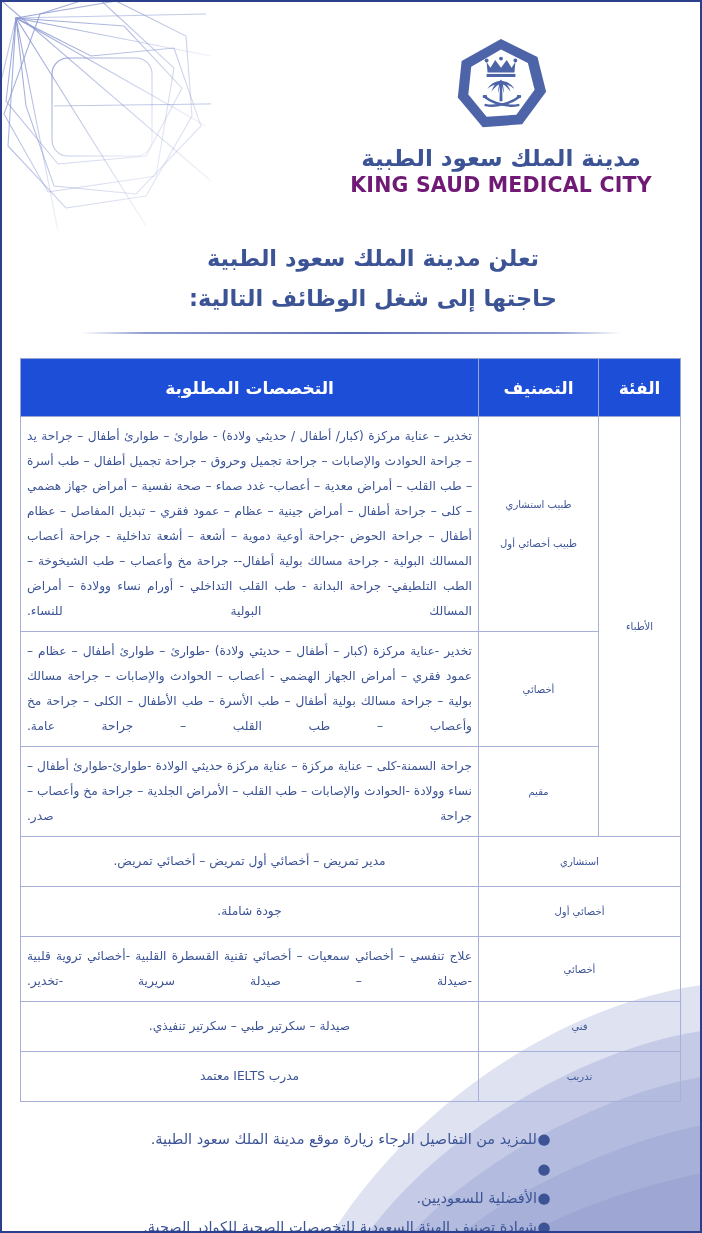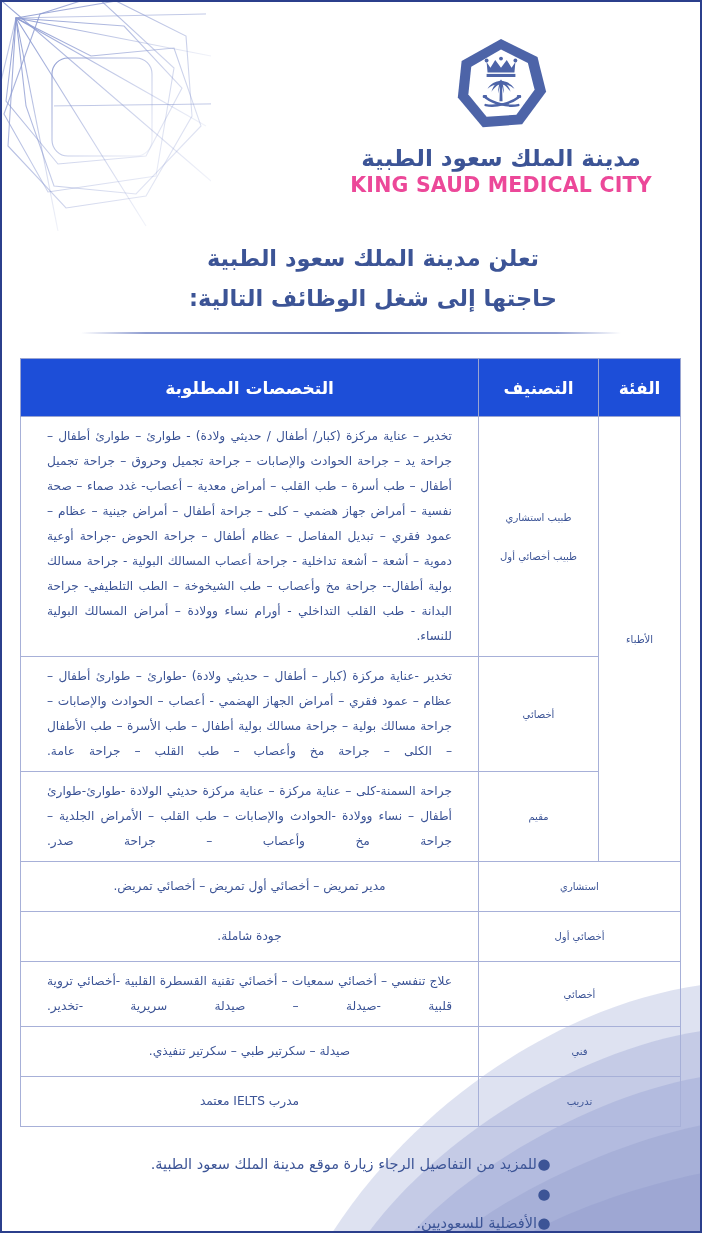--- a/index.html
+++ b/index.html
@@ -70,21 +70,21 @@
     letter-spacing: 1px;
     line-height: 1.1;
     direction: rtl;
     white-space: nowrap;
   }
 
   .logo-wordmark-en {
     margin-top: 2px;
     font-size: 20.5px;
     font-weight: bold;
-    color: #ec4899;
+    color: #701a75;
     letter-spacing: 0.2px;
     direction: ltr;
     white-space: nowrap;
   }
 
   
   .headline {
     position: relative;
     z-index: 2;
     margin-top: 42px;
@@ -151,21 +151,21 @@
     line-height: 1.7;
   }
 
   td.cls.two-line { line-height: 3.9; }
 
   td.spec {
     color: #3c5496;
     font-size: 12.2px;
     text-align: justify;
     text-align-last: justify;
-    padding: 7px 26px;
+    padding: 7px 6px;
     line-height: 2.05;
     direction: rtl;
   }
 
   td.spec.short {
     text-align: center;
     text-align-last: center;
   }
 
   

